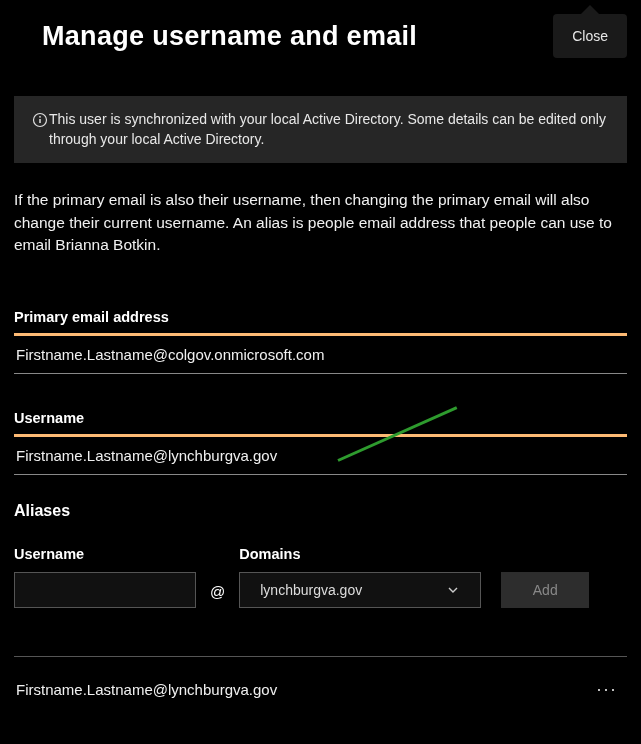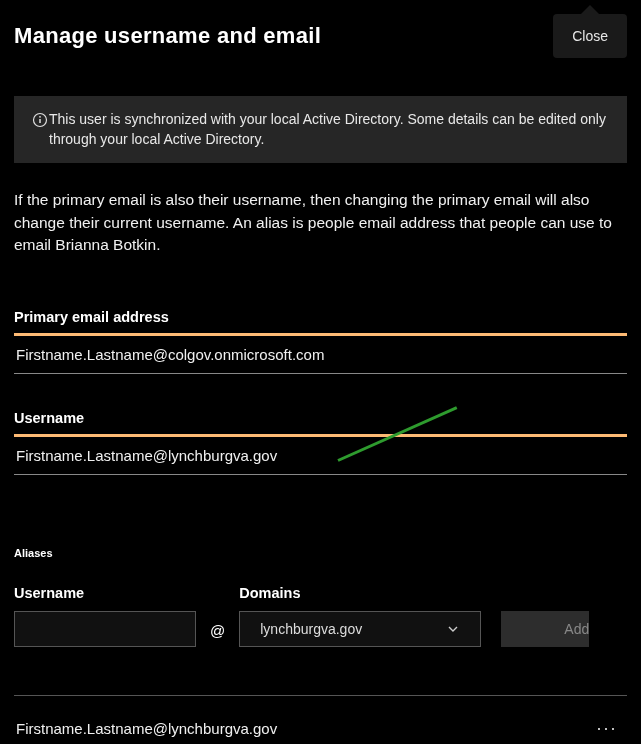--- a/index.html
+++ b/index.html
@@ -12,23 +12,24 @@
       overflow: hidden;
       position: relative;
     }
     .header {
       display: flex;
       justify-content: space-between;
       align-items: center;
       padding: 14px 14px 8px 14px;
     }
     .title {
-      font-size: 22px;
+      font-size: 27px;
       font-weight: 700;
       letter-spacing: 0.3px;
+      margin-left: 28px;
     }
     .close-btn {
       background: #1a1a1a;
       color: #e6e6e6;
       border: none;
       padding: 14px 19px;
       font-size: 14px;
       cursor: pointer;
       border-radius: 4px;
       position: relative;
@@ -87,23 +88,23 @@
       color: #fff;
       font-size: 15px;
     }
     .arrow-line {
       position: absolute;
       height: 3px;
       background: #2e9b2e;
       transform-origin: left center;
     }
     .aliases-heading {
-      font-size: 11px;
+      font-size: 16px;
       font-weight: 600;
-      margin-top: 72px;
+      margin-top: 27px;
     }
     .alias-row {
       display: flex;
       align-items: flex-end;
       gap: 14px;
       margin-top: 26px;
     }
     .alias-col { display: flex; flex-direction: column; }
     .alias-col-label {
       font-size: 14.5px;
@@ -136,21 +137,20 @@
     .chevron { width: 14px; height: 14px; }
     .add-btn {
       background: #2d2d2d;
       border: none;
       height: 36px;
       width: 88px;
       color: #888;
       font-size: 14px;
       cursor: pointer;
       margin-left: 6px;
-      text-align: right;
     }
     .divider {
       border: none;
       border-top: 1px solid #555;
       margin-top: 48px;
     }
     .alias-entry {
       display: flex;
       justify-content: space-between;
       align-items: center;

